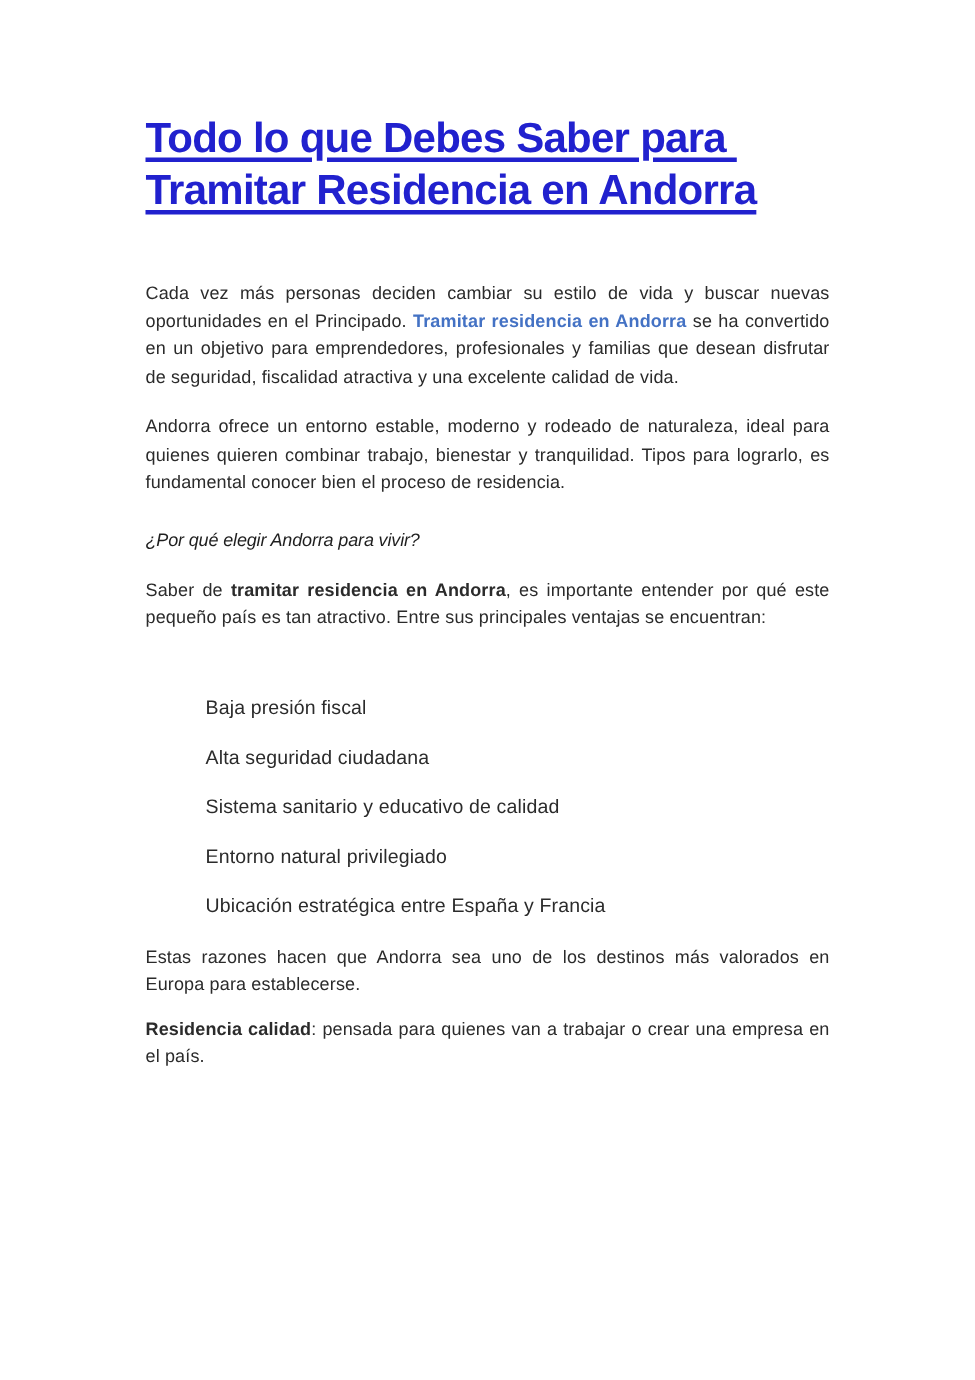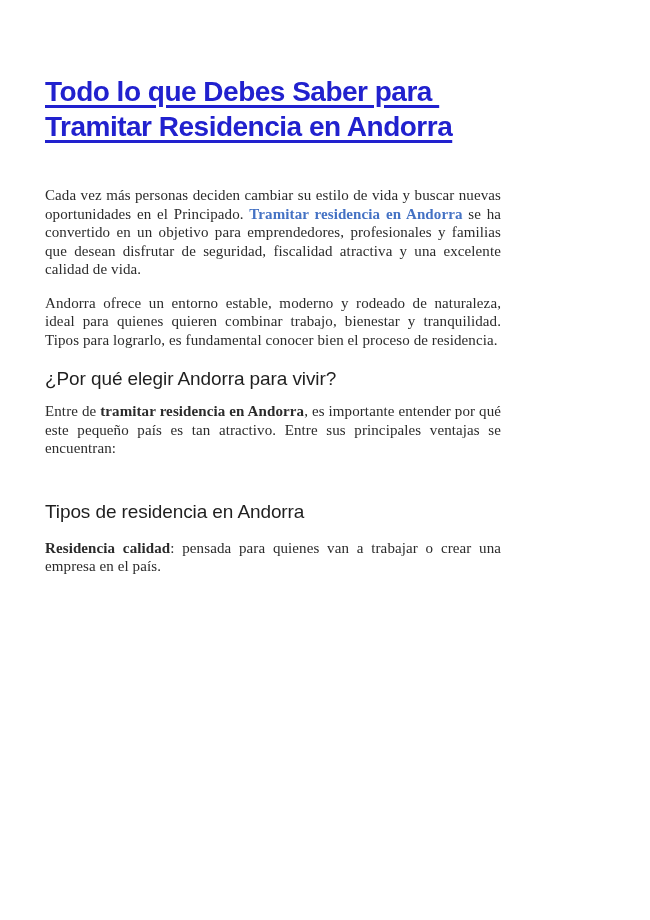--- a/index.html
+++ b/index.html
@@ -9,55 +9,55 @@
   }
   .page {
     position: relative;
     width: 650px;
     height: 920px;
     background: #ffffff;
     overflow: hidden;
     font-family: "Liberation Sans", sans-serif;
   }
   .content {
-    margin-left: 45px;
+    margin-left: 97px;
     width: 456px;
   }
   .title {
     margin: 74px 0 0 0;
     font-size: 28px;
     line-height: 35px;
     letter-spacing: -0.5px;
     font-weight: bold;
     color: var(--title-blue, #2121CE);
   }
   .title-line {
     display: block;
     text-decoration: underline;
     text-decoration-thickness: 2.5px;
     text-underline-offset: 4px;
     white-space: pre;
   }
   .doc { width: 456px; }
   .para {
     margin: 16px 0 0 0;
-    font-size: 15px;
+    font-size: 12px;
     line-height: 18.5px;
     text-align: justify;
     letter-spacing: 0.1px;
     color: var(--body-text, #2b2b2b);
-    font-family: Liberation Serif, serif;
   }
   .heading {
     margin: 18px 0 0 0;
-    font-size: 19px;
+    font-size: 12px;
     line-height: 23px;
     font-weight: bold;
     letter-spacing: -0.1px;
     color: var(--heading-text, #1f1f1f);
+    font-style: italic;
   }
   .list {
     margin: 42px 0 0 40px;
   }
   .list-item {
     font-size: 13px;
     line-height: 18px;
     margin: 0 0 15px 0;
     letter-spacing: 0.1px;
     color: var(--body-text, #2b2b2b);
@@ -86,18 +86,25 @@
 <div class="page">
   <div class="content">
     <h1 class="title">
       <span class="title-line">Todo lo que Debes Saber para </span>
       <span class="title-line">Tramitar Residencia en Andorra</span>
     </h1>
     <div class="doc">
         <div class="para"><span class="seg">Cada vez más personas deciden cambiar su estilo de vida y buscar nuevas oportunidades en el Principado. </span><span class="seg seg-link">Tramitar residencia en Andorra</span><span class="seg"> se ha convertido en un objetivo para emprendedores, profesionales y familias que desean disfrutar de seguridad, fiscalidad atractiva y una excelente calidad de vida.</span></div>
         <div class="para"><span class="seg">Andorra ofrece un entorno estable, moderno y rodeado de naturaleza, ideal para quienes quieren combinar trabajo, bienestar y tranquilidad. Tipos para lograrlo, es fundamental conocer bien el proceso de residencia.</span></div>
         <div class="heading"><span class="seg">¿Por qué elegir Andorra para vivir?</span></div>
-        <div class="para"><span class="seg">Entre de </span><span class="seg seg-bold">tramitar residencia en Andorra</span><span class="seg">, es importante entender por qué este pequeño país es tan atractivo. Entre sus principales ventajas se encuentran:</span></div>
-        <div class="heading"><span class="seg">Tipos de residencia en Andorra</span></div>
+        <div class="para"><span class="seg">Saber de </span><span class="seg seg-bold">tramitar residencia en Andorra</span><span class="seg">, es importante entender por qué este pequeño país es tan atractivo. Entre sus principales ventajas se encuentran:</span></div>
+        <div class="list">
+          <div class="list-item">Baja presión fiscal</div>
+          <div class="list-item">Alta seguridad ciudadana</div>
+          <div class="list-item">Sistema sanitario y educativo de calidad</div>
+          <div class="list-item">Entorno natural privilegiado</div>
+          <div class="list-item">Ubicación estratégica entre España y Francia</div>
+        </div>
+        <div class="para"><span class="seg">Estas razones hacen que Andorra sea uno de los destinos más valorados en Europa para establecerse.</span></div>
         <div class="para"><span class="seg seg-bold">Residencia calidad</span><span class="seg">: pensada para quienes van a trabajar o crear una empresa en el país.</span></div>
       </div>
   </div>
 </div>
 
 </body></html>

